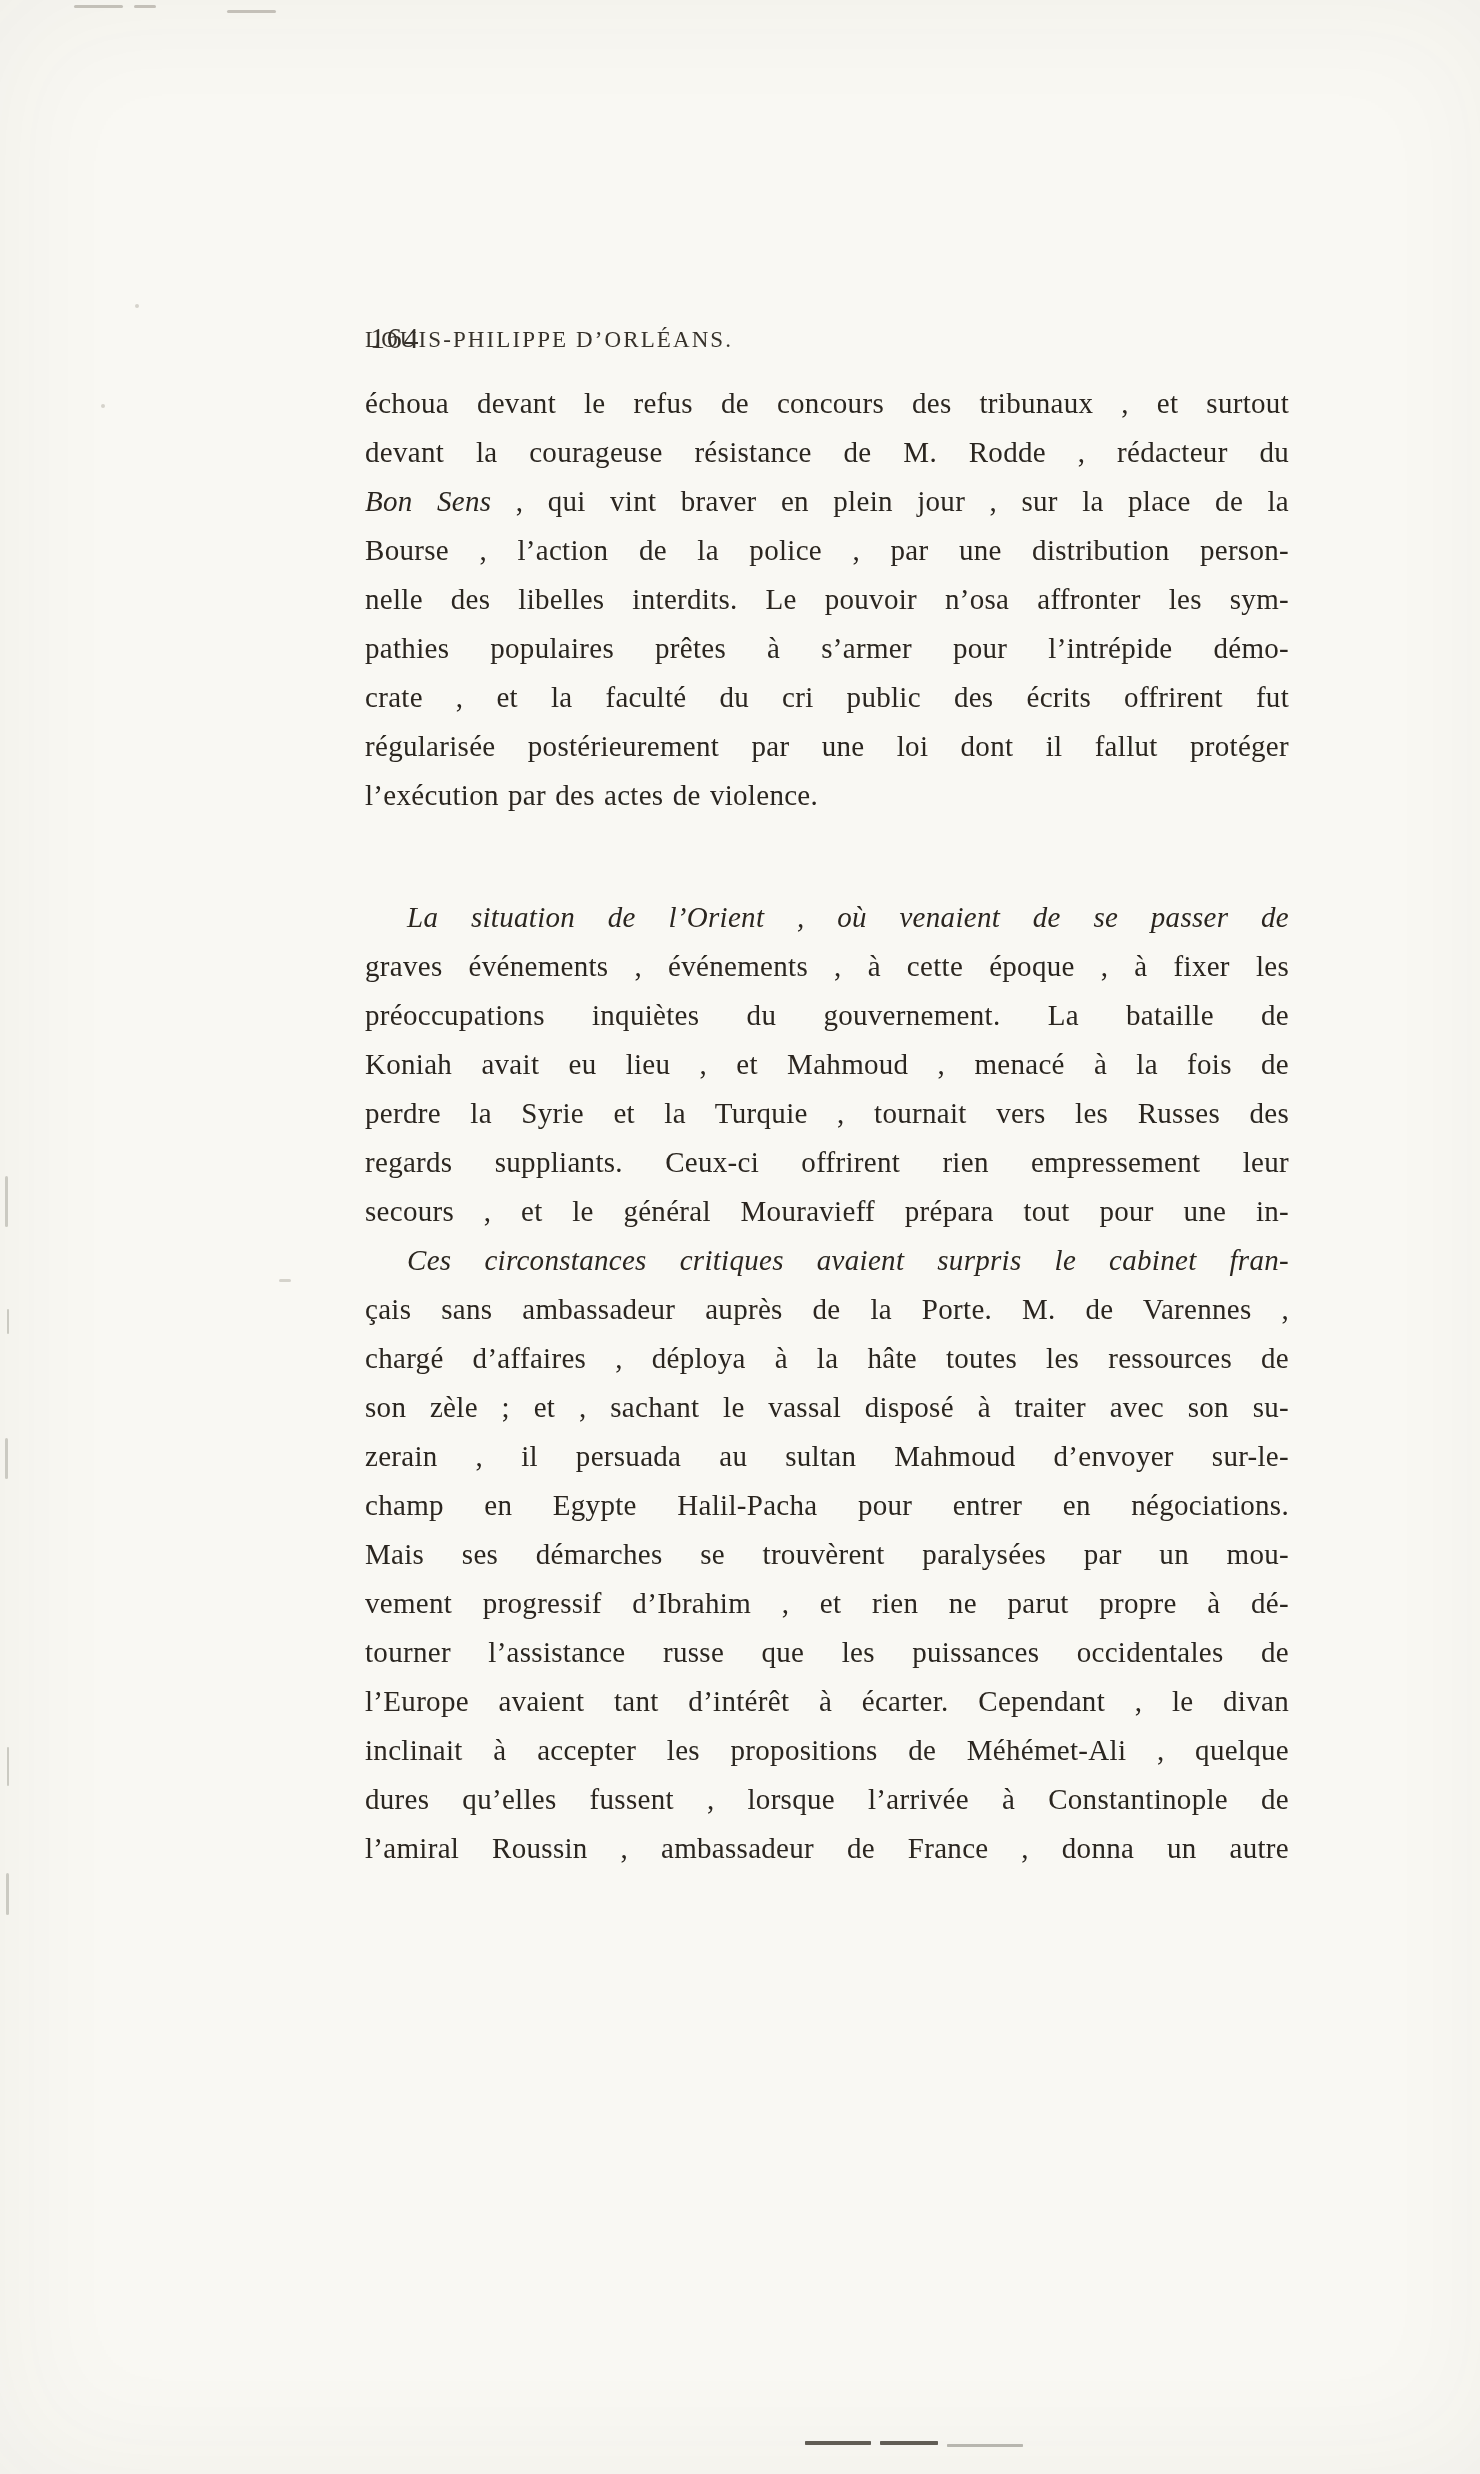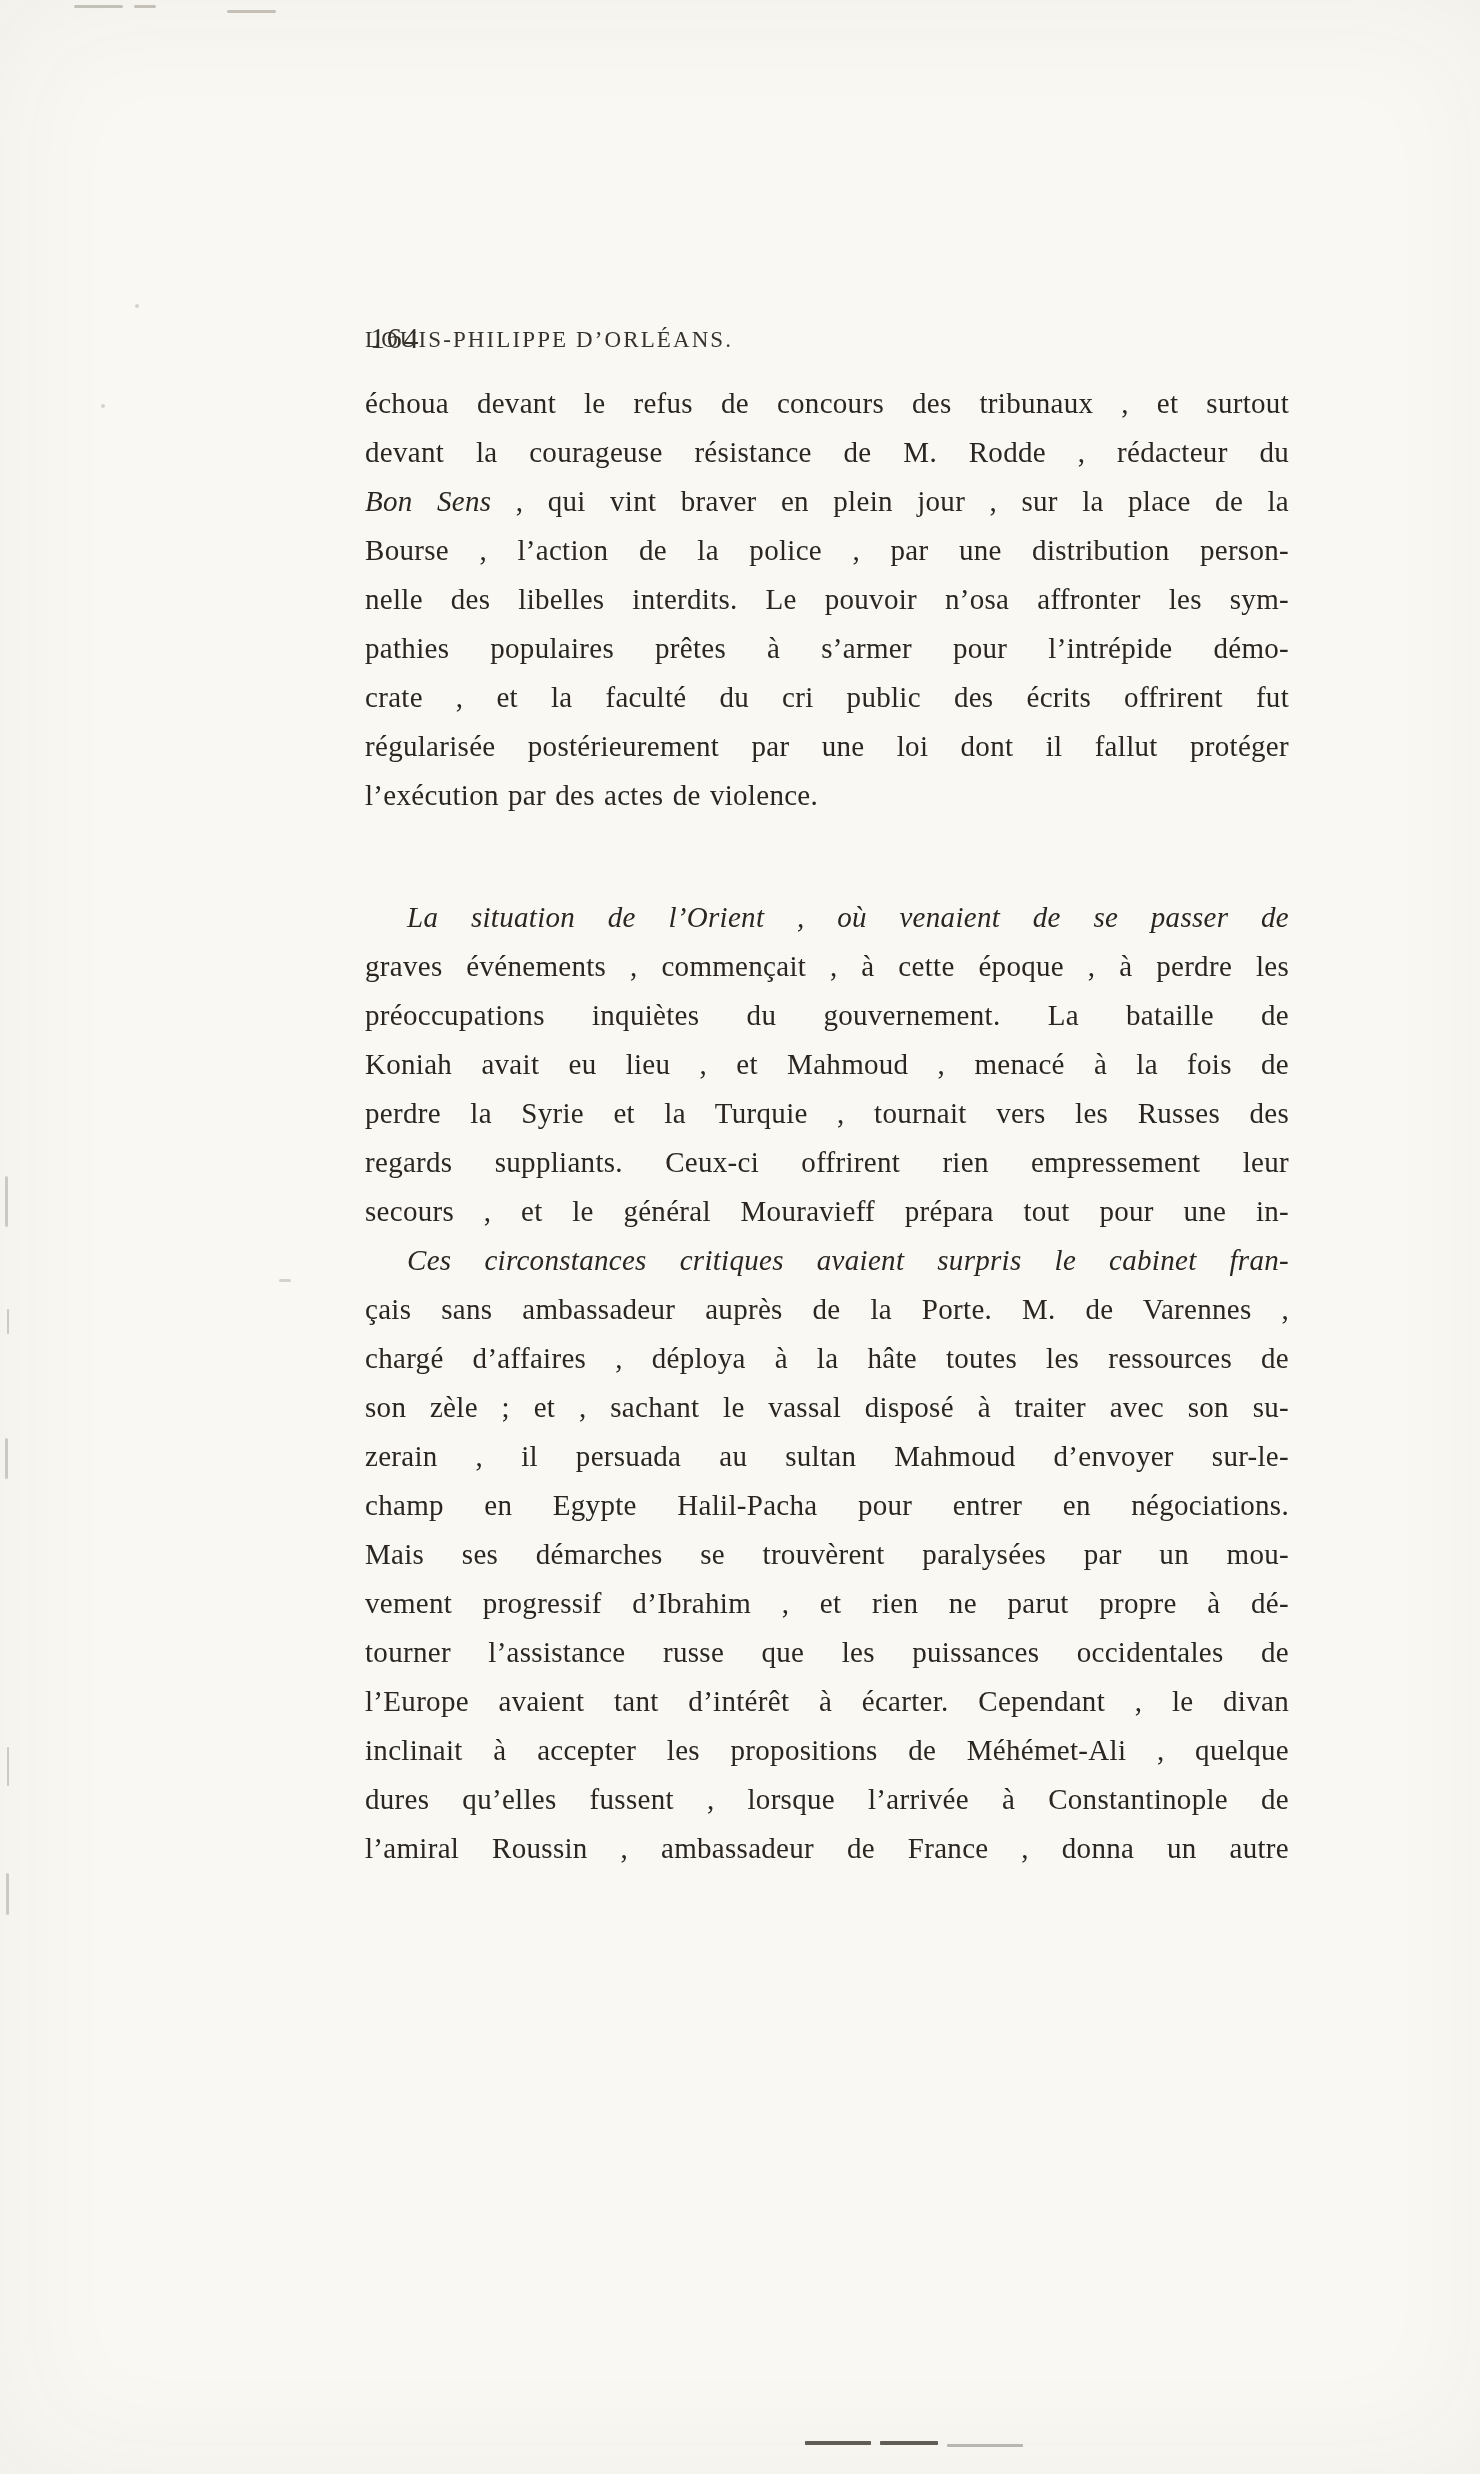--- a/index.html
+++ b/index.html
@@ -83,21 +83,21 @@
       <div class="line">Bourse , l’action de la police , par une distribution person-</div>
       <div class="line">nelle des libelles interdits. Le pouvoir n’osa affronter les sym-</div>
       <div class="line">pathies populaires prêtes à s’armer pour l’intrépide démo-</div>
       <div class="line">crate , et la faculté du cri public des écrits offrirent fut</div>
       <div class="line">régularisée postérieurement par une loi dont il fallut protéger</div>
       <div class="line last">l’exécution par des actes de violence.</div>
     </div>
 
     <div class="paragraph gap-before">
       <div class="line indent">La situation de l’Orient , où venaient de se passer de</div>
-      <div class="line">graves événements , commençait , à cette époque , à perdre les</div>
+      <div class="line">graves événements , événements , à cette époque , à fixer les</div>
       <div class="line">préoccupations inquiètes du gouvernement. La bataille de</div>
       <div class="line">Koniah avait eu lieu , et Mahmoud , menacé à la fois de</div>
       <div class="line">perdre la Syrie et la Turquie , tournait vers les Russes des</div>
       <div class="line">regards suppliants. Ceux-ci offrirent rien empressement leur</div>
       <div class="line">secours , et le général Mouravieff prépara tout pour une in-</div>
     </div>
 
     <div class="paragraph">
       <div class="line indent">Ces circonstances critiques avaient surpris le cabinet fran-</div>
       <div class="line">çais sans ambassadeur auprès de la Porte. M. de Varennes ,</div>

